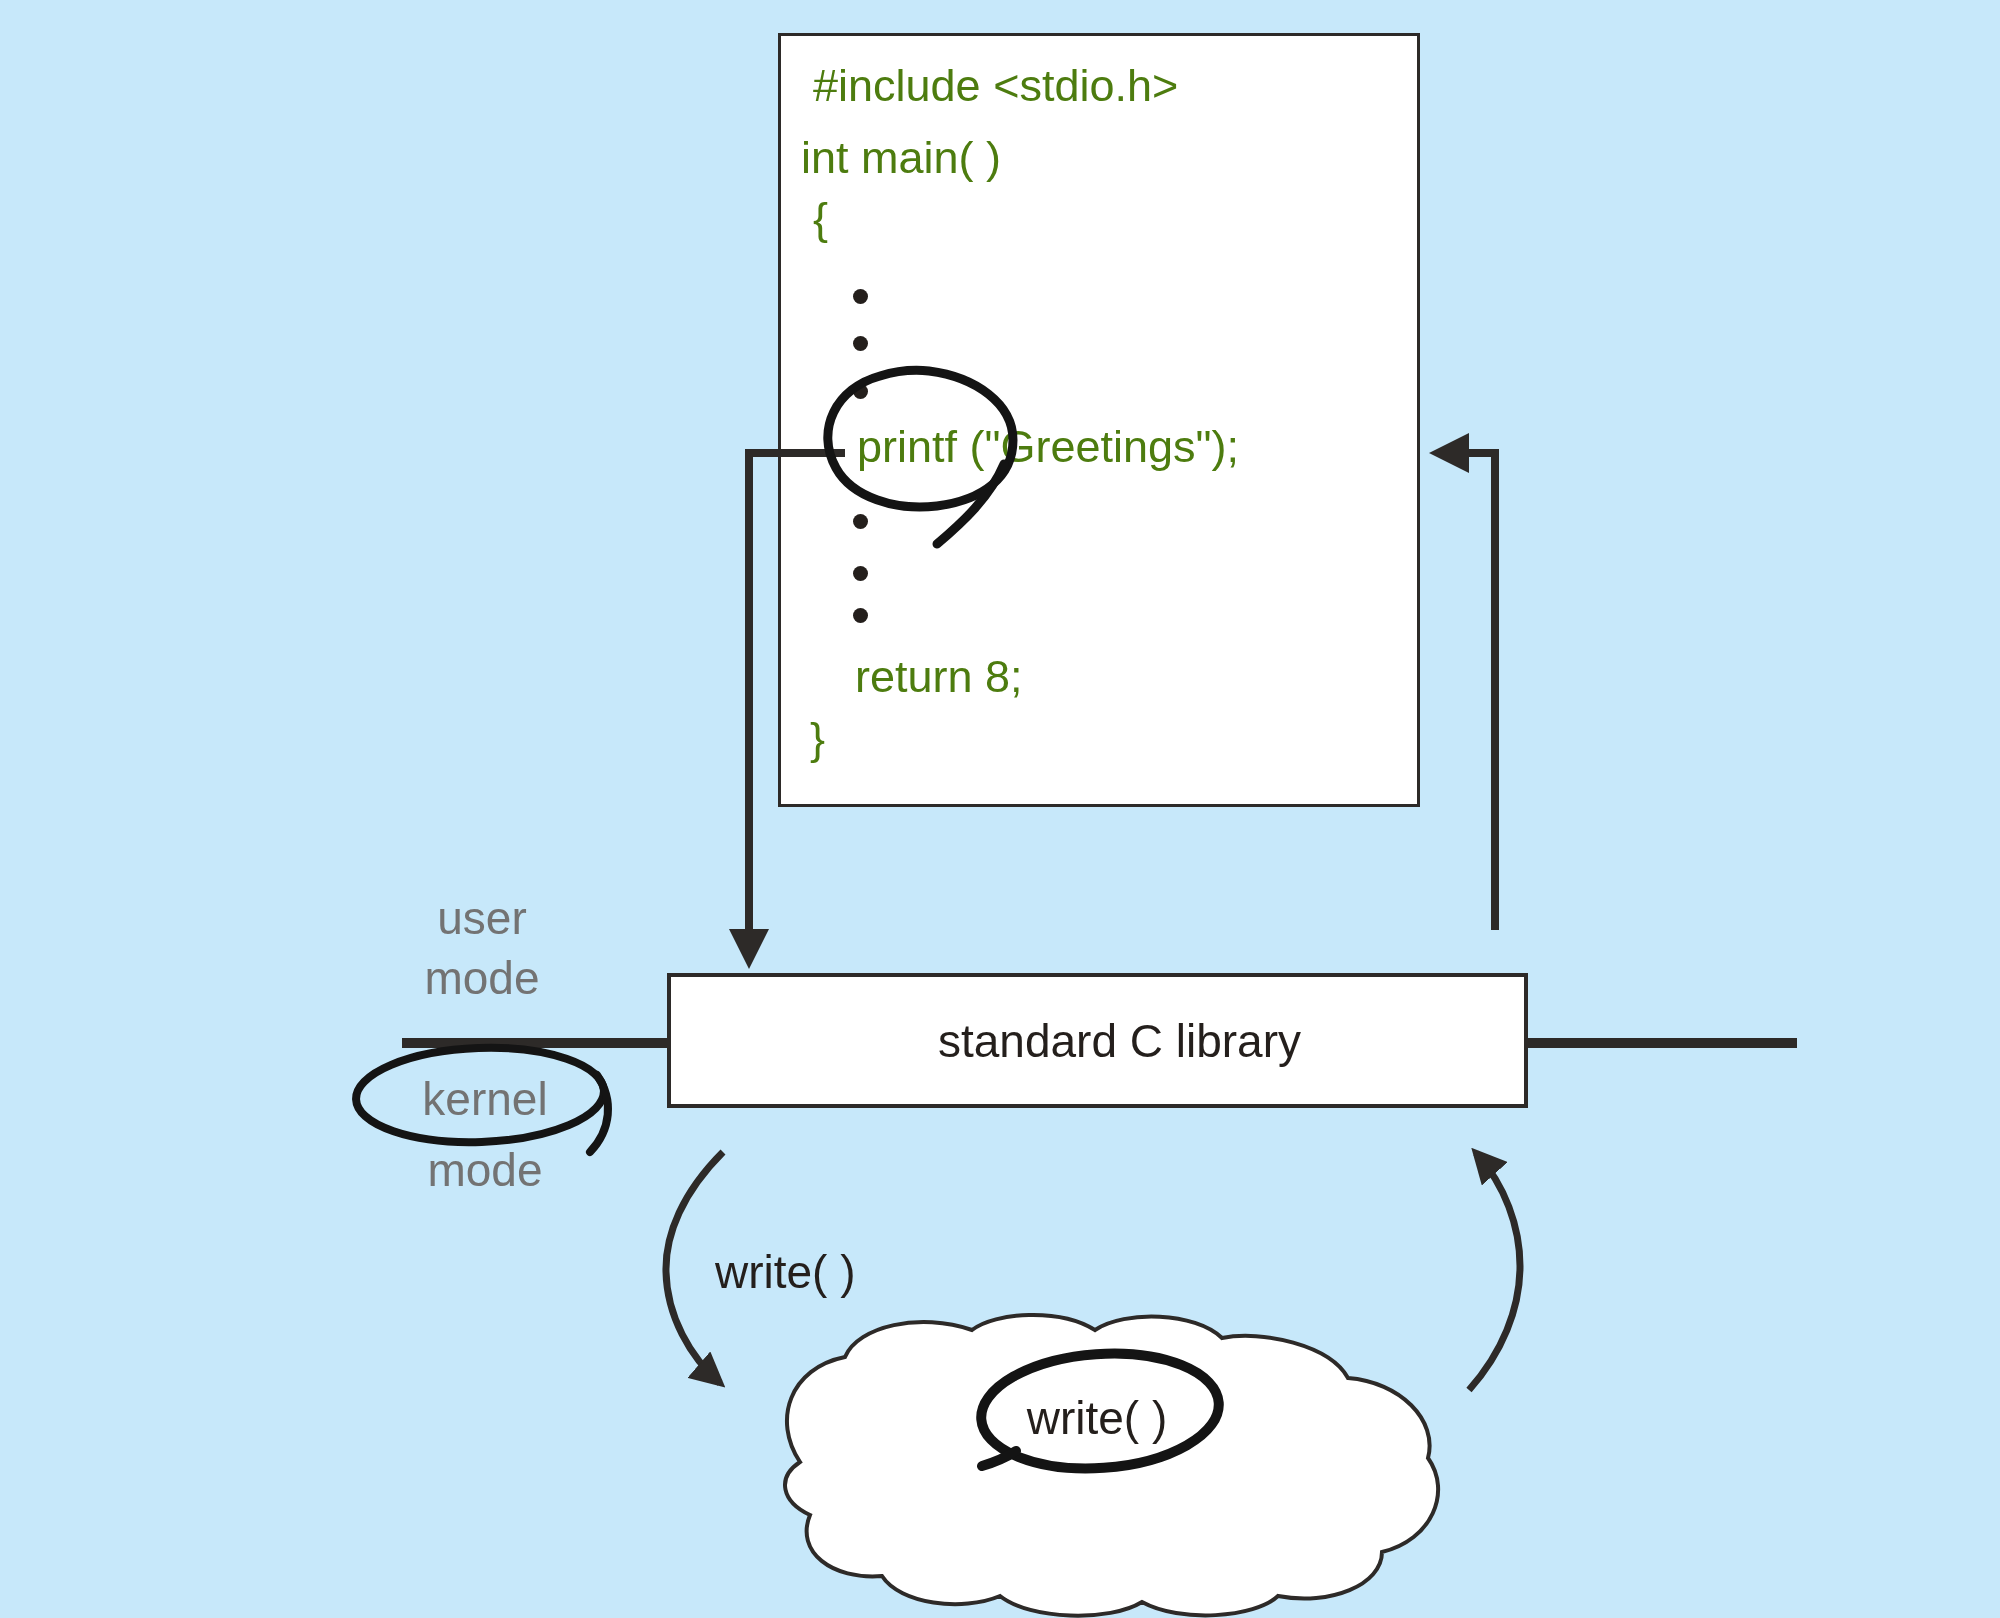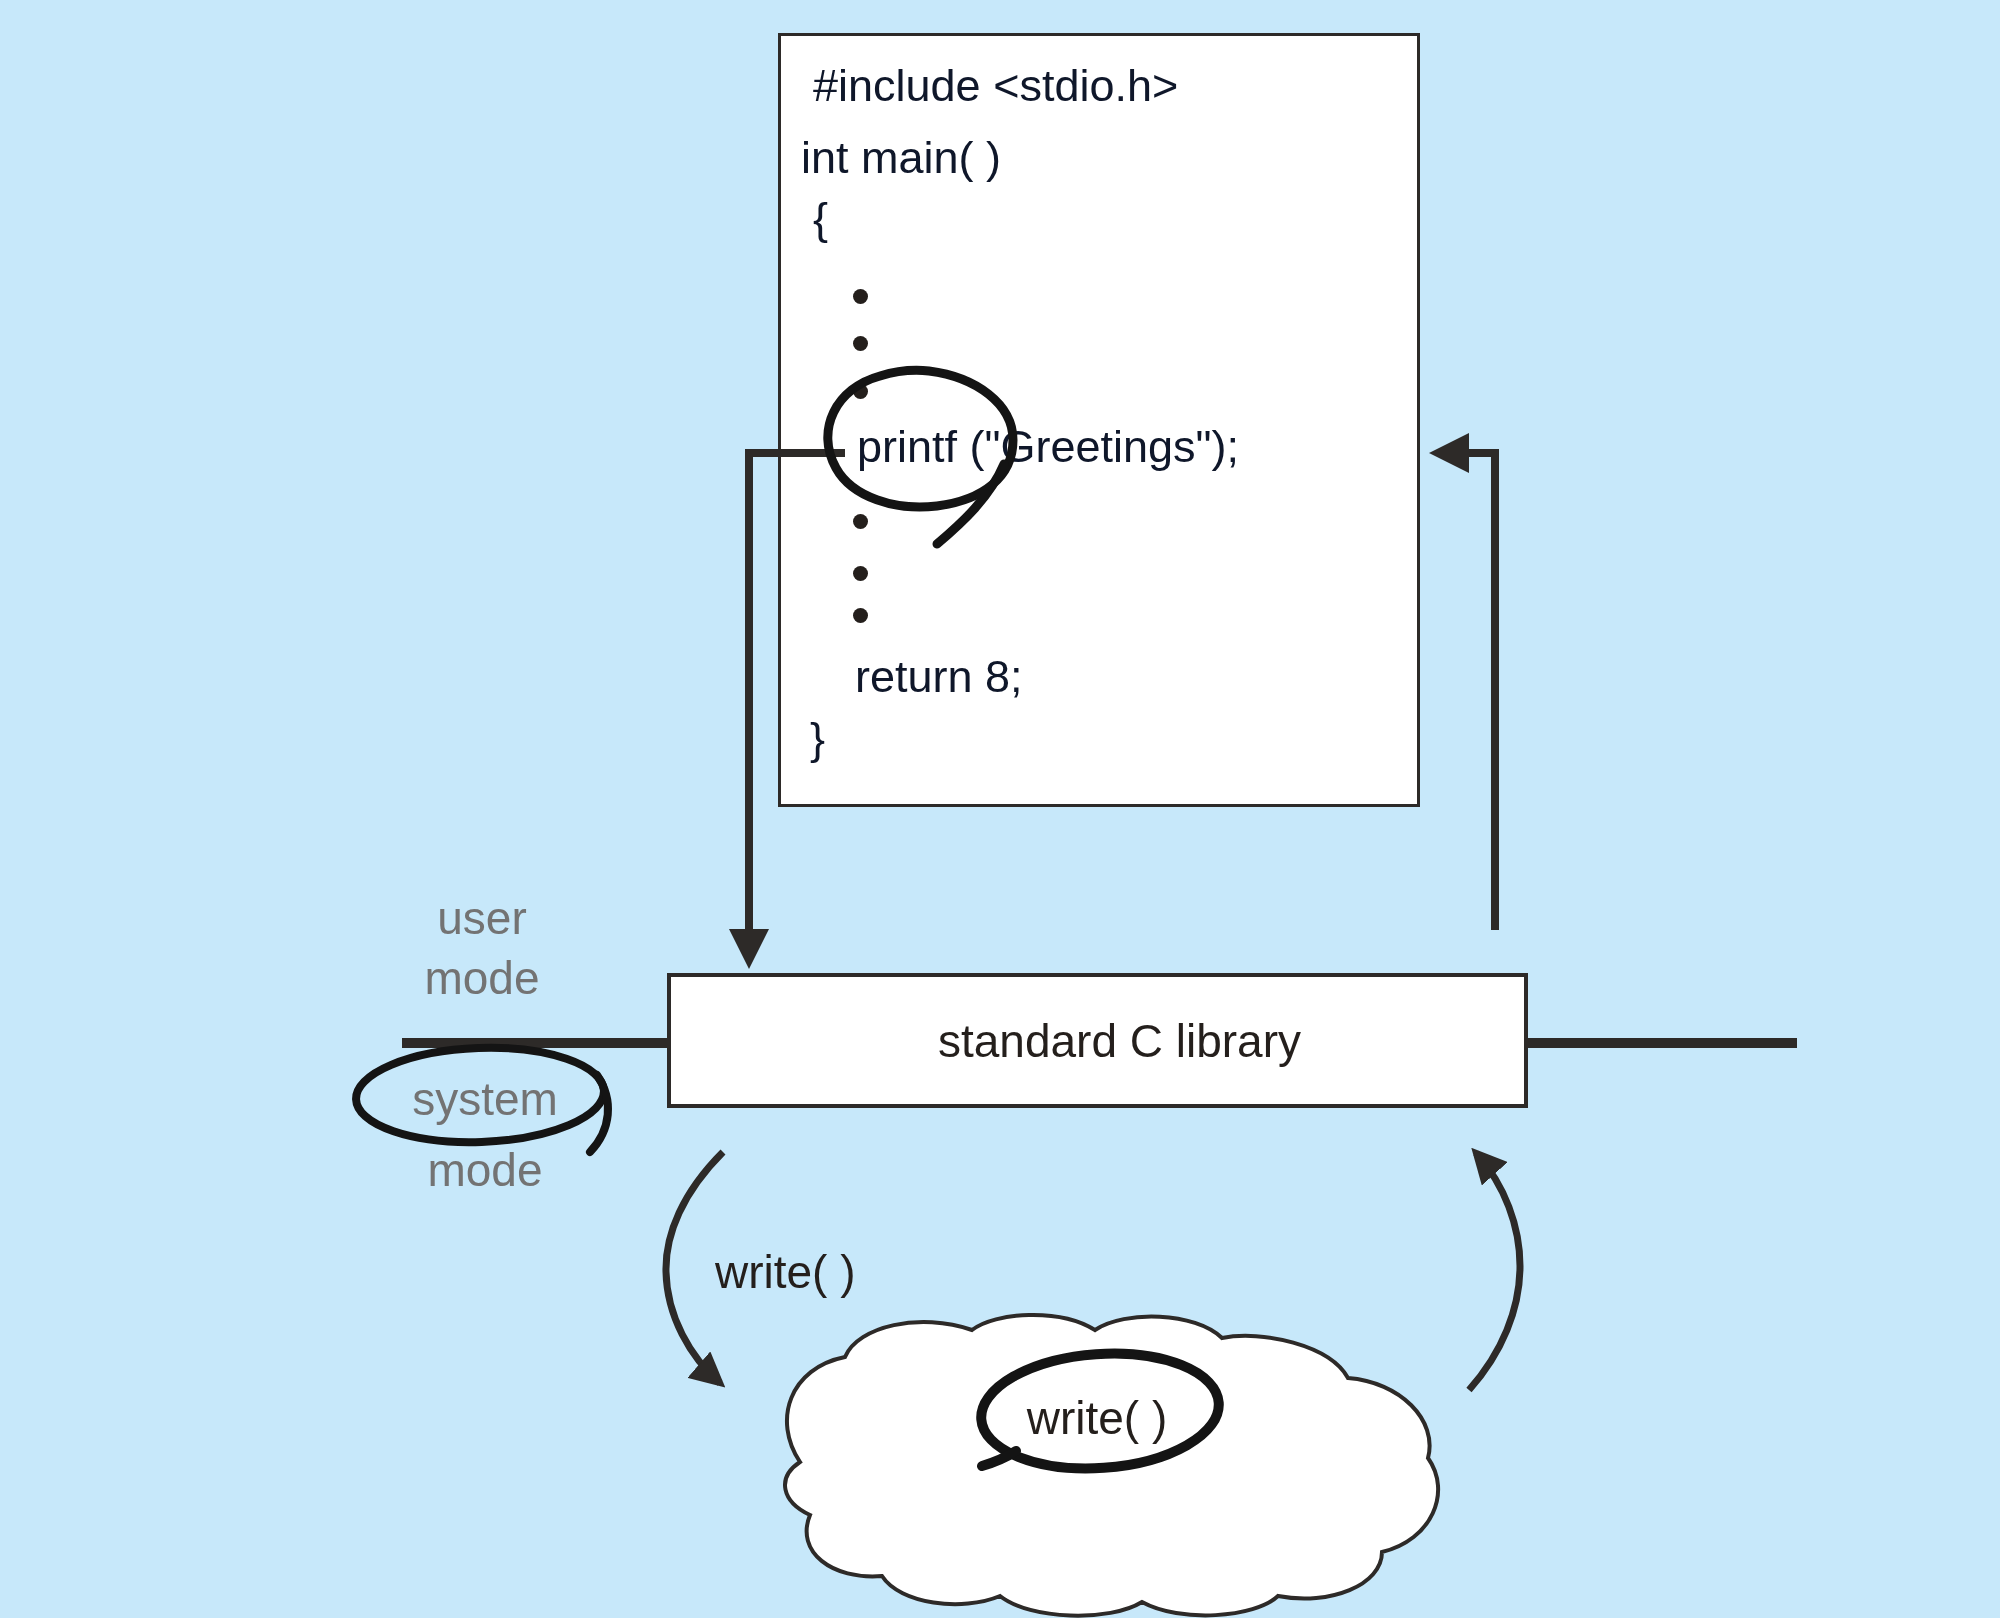--- a/index.html
+++ b/index.html
@@ -11,21 +11,21 @@
     overflow:hidden;
   }
   .stage *{box-sizing:border-box;}
   .layer{position:absolute;left:0;top:0;width:2000px;height:1618px;}.z2{z-index:2}.z4{z-index:4}
 
   .code-box{
     position:absolute;left:778px;top:33px;width:642px;height:774px;
     background:#ffffff;border:3px solid #2d2a28;z-index:1;
   }
   .code-line{
-    position:absolute;font-size:45px;line-height:52px;color:#0f172a;white-space:pre;
+    position:absolute;font-size:45px;line-height:52px;color:#4d7c0f;white-space:pre;
   }
   .dot{
     position:absolute;width:15px;height:15px;border-radius:50%;background:#241f1c;
   }
   .library-box{
     position:absolute;left:667px;top:973px;width:861px;height:135px;
     background:#ffffff;border:4px solid #2d2a28;z-index:1;
     display:flex;align-items:center;justify-content:center;padding-left:44px;
   }
   .library-label{font-size:46px;color:#241f1c;}
@@ -99,21 +99,21 @@
 
     <path d="M 1495,930 L 1495,453 L 1437,453" stroke="#2d2a28" stroke-width="8" fill="none" marker-end="url(#ah)"></path>
 
     <path d="M 723,1152 C 683,1192 665,1234 666,1272 C 667,1316 690,1357 720,1383" stroke="#2d2a28" stroke-width="7" fill="none" marker-end="url(#ah)"></path>
 
     <path d="M 1469,1390 C 1502,1353 1520,1309 1520,1266 C 1520,1227 1505,1185 1476,1153" stroke="#2d2a28" stroke-width="7" fill="none" marker-end="url(#ah)"></path>
   </svg>
 
   <div class="side-label" style="left:382px;top:893px">user</div>
   <div class="side-label" style="left:382px;top:953px">mode</div>
-  <div class="side-label" style="left:385px;top:1074px">system</div>
+  <div class="side-label" style="left:385px;top:1074px">kernel</div>
   <div class="side-label" style="left:385px;top:1145px">mode</div>
 
   <div class="float-label" style="left:715px;top:1245px">write( )</div>
 
   <div class="cloud-label" style="left:897px;top:1391px">write( )</div>
 
   <svg class="layer z4" viewBox="0 0 2000 1618">
 
     <path d="M 880,376 C 836,388 815,430 836,468 C 852,497 895,511 937,506 C 983,500 1013,477 1013,440 C 1013,404 976,377 929,371 C 911,369 893,372 880,376" stroke="#141414" stroke-width="9" fill="none" stroke-linecap="round"></path>
     <path d="M 1004,464 C 990,497 963,522 937,544" stroke="#141414" stroke-width="9" fill="none" stroke-linecap="round"></path>

